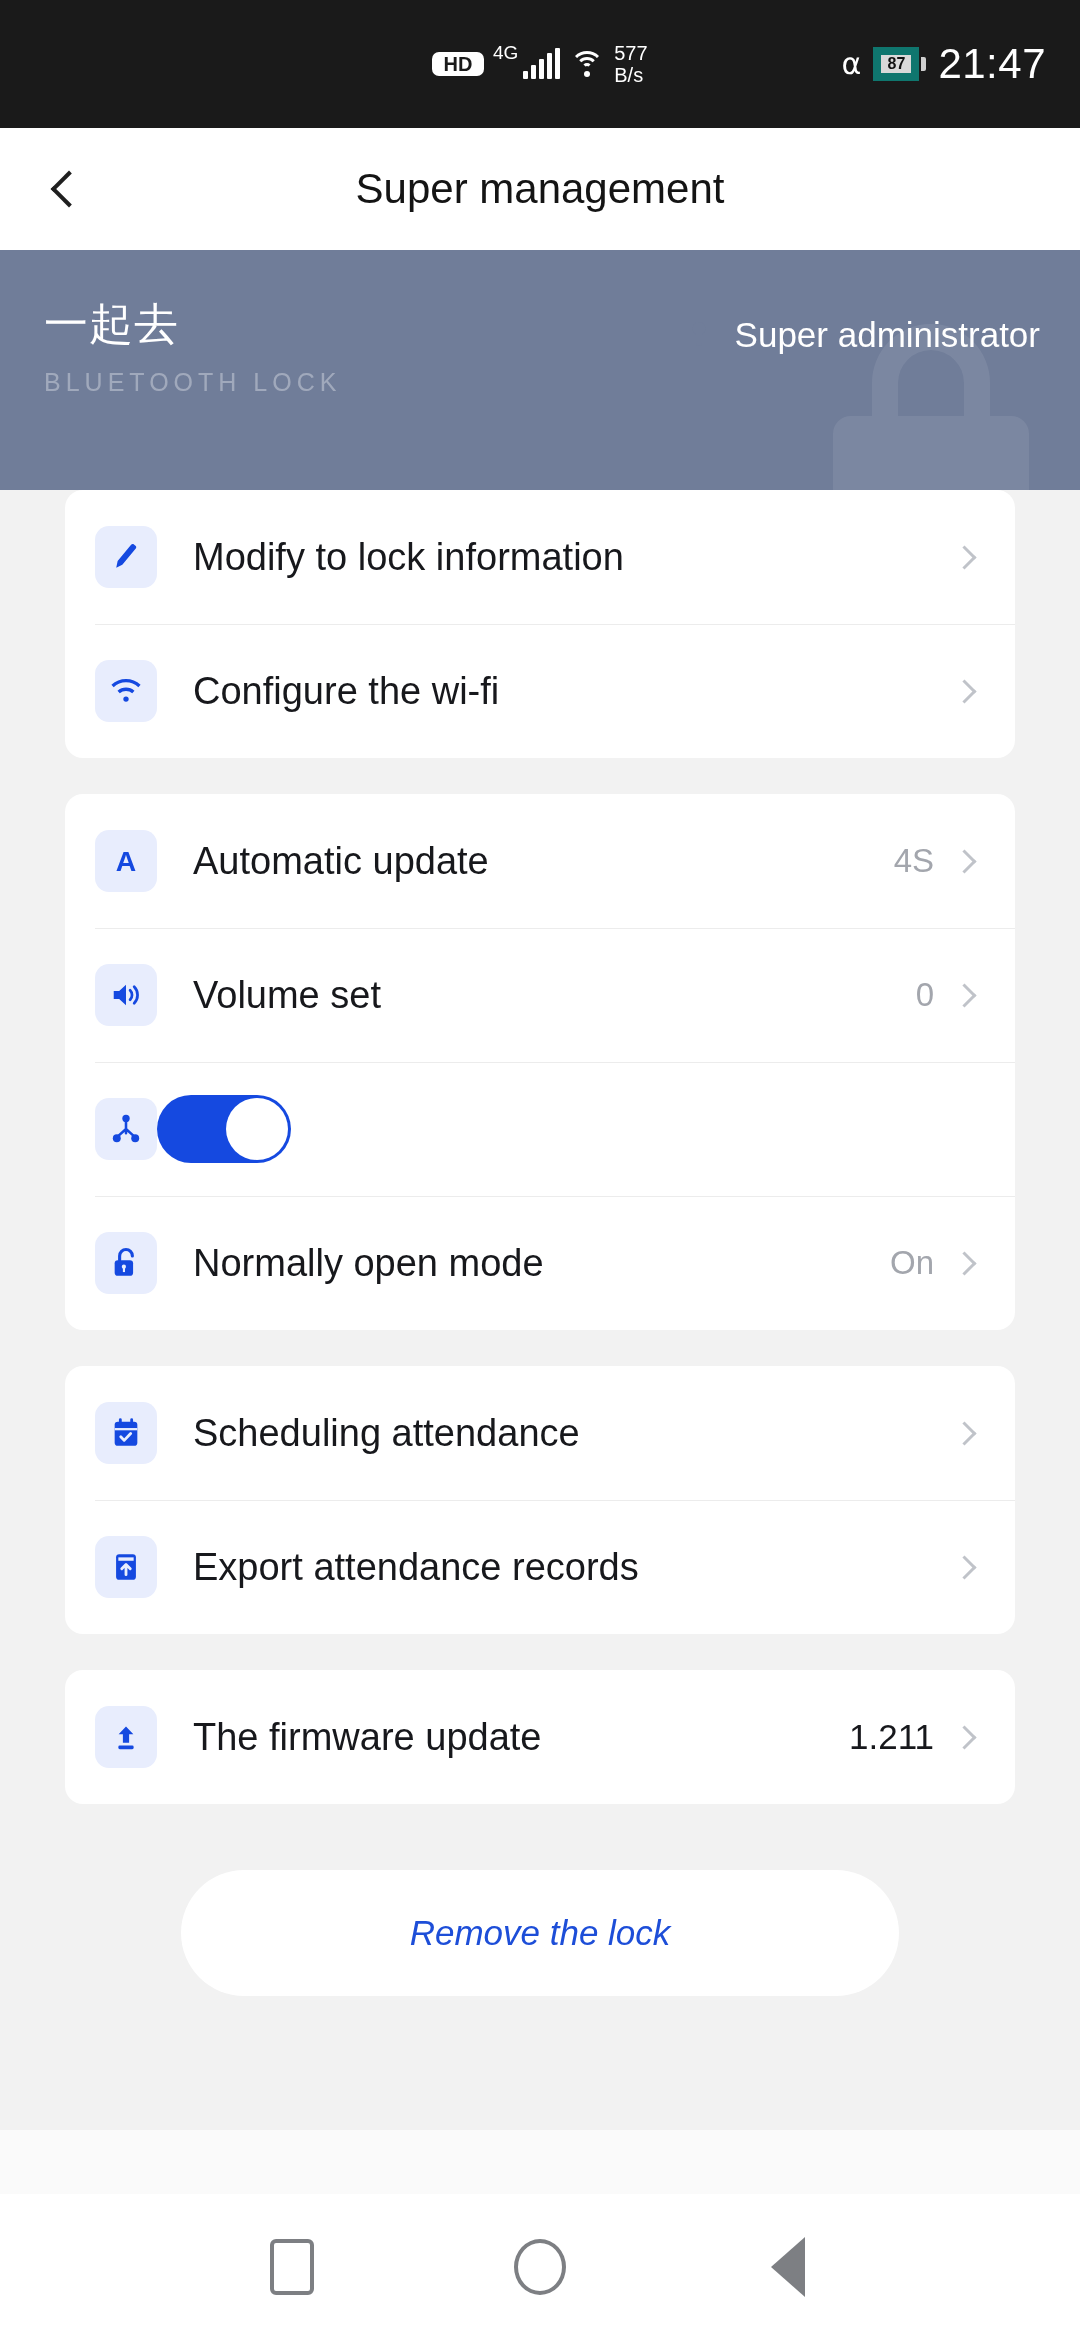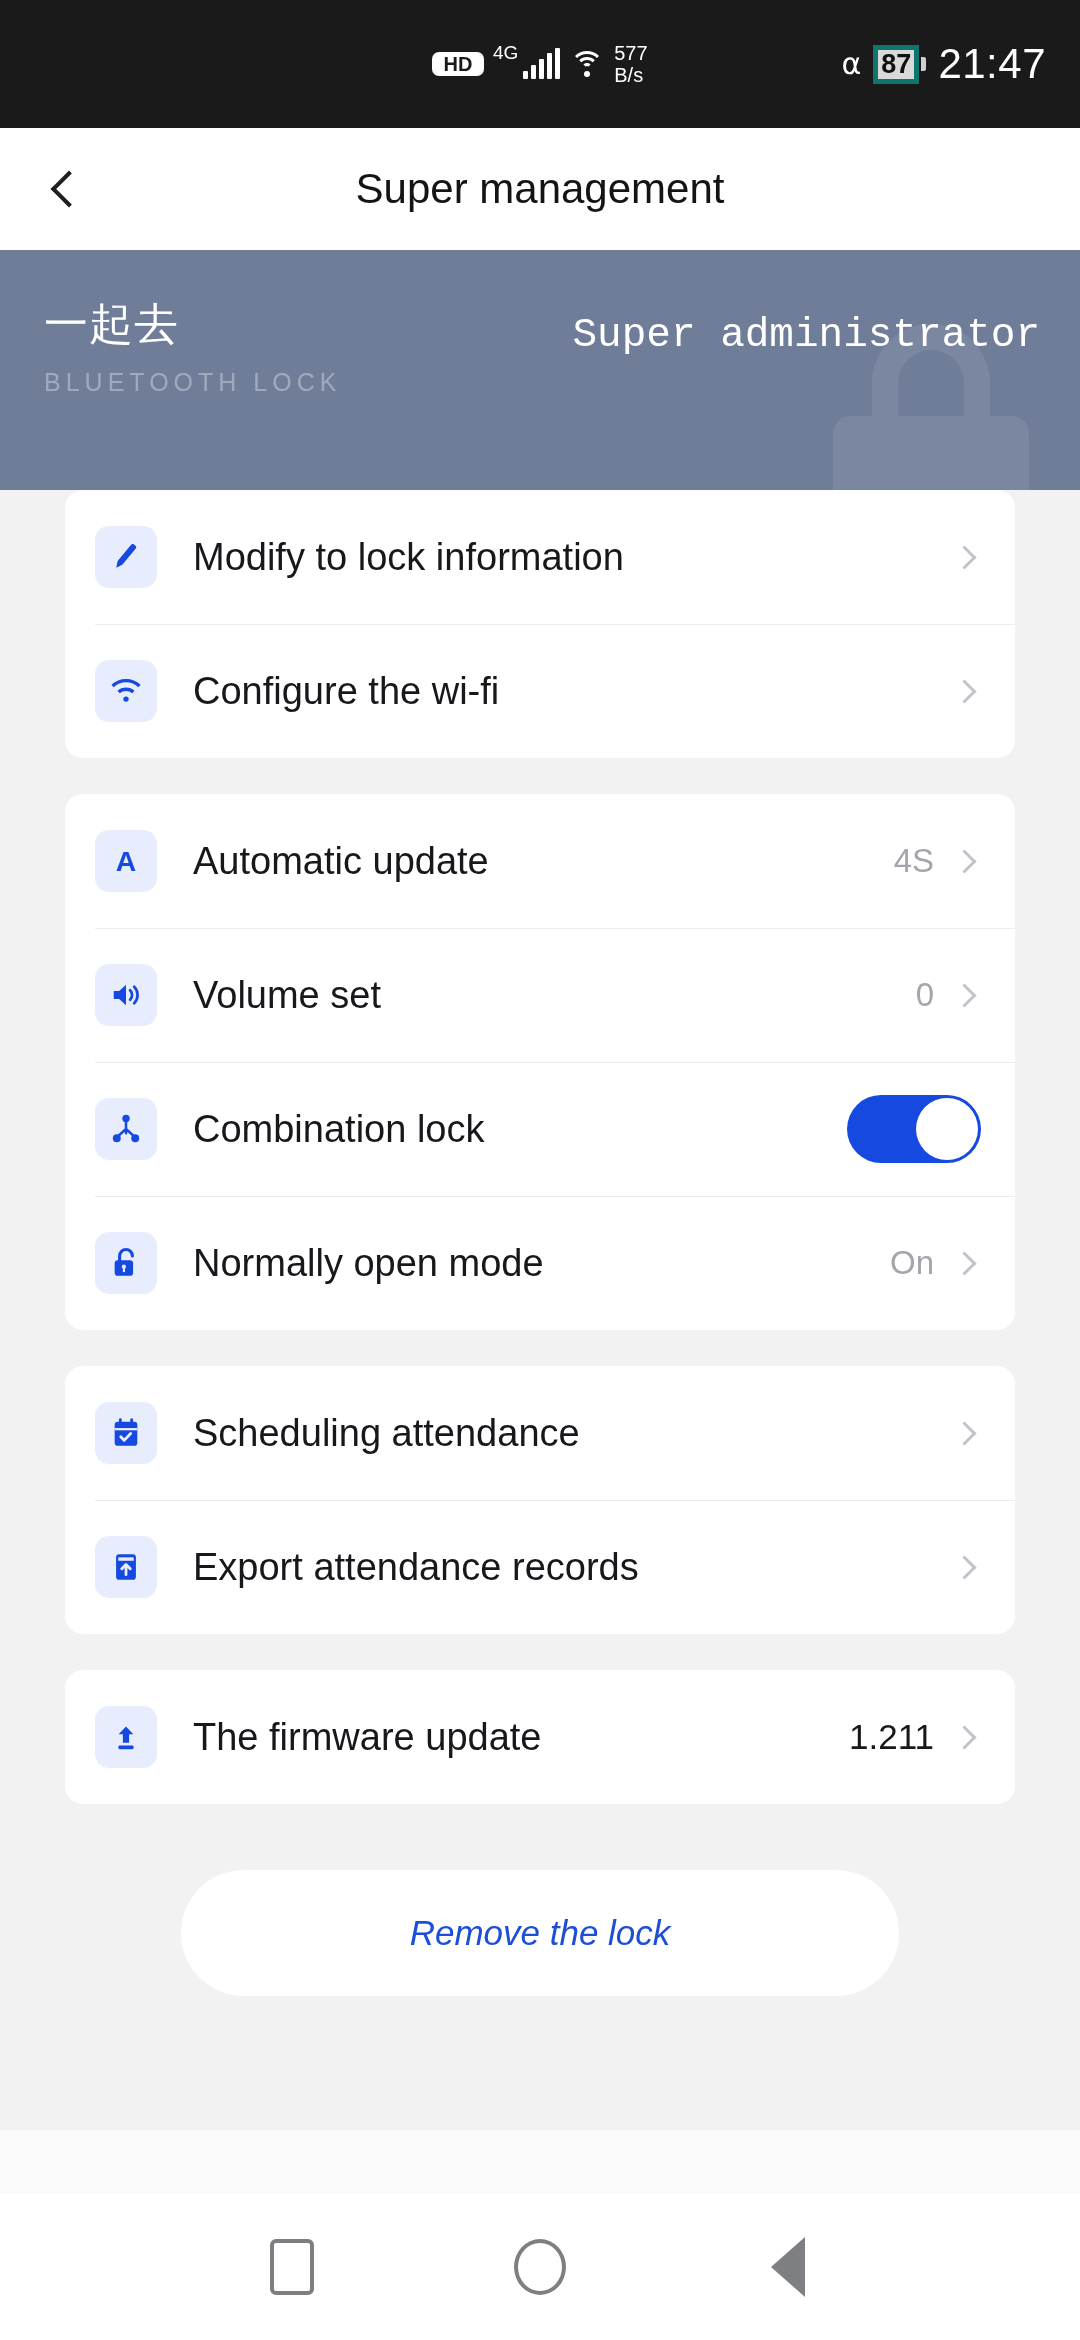--- a/index.html
+++ b/index.html
@@ -44,22 +44,22 @@
   .wifi .dot { width:6px; height:6px; background:#fff; border:0; border-radius:50%; top:22px; }
   .speed { font-size:20px; line-height:22px; text-align:left; }
   .sb-right {
     position:absolute; right:34px; display:flex; align-items:center; gap:12px;
   }
   .bt-icon { font-size:30px; line-height:1; }
   .battery {
     display:flex; align-items:center;
   }
   .batt-body {
-    border:5px solid #0f766e; border-radius:0; padding:1px 3px;
-    font-size:27px; font-weight:700; color:#111; background:#d9d9d9;
+    border:8px solid #0f766e; border-radius:0; padding:1px 3px;
+    font-size:16px; font-weight:700; color:#111; background:#d9d9d9;
     line-height:1; min-width:46px; text-align:center;
   }
   .batt-cap { width:5px; height:14px; background:#cfcfcf; border-radius:0 2px 2px 0; margin-left:2px;}
   .clock { font-size:42px; letter-spacing:.5px; }
 
   
   .titlebar {
     height:122px; background:#fff; display:flex; align-items:center;
     position:relative;
   }
@@ -114,21 +114,21 @@
     clip-path:polygon(50% 0%, 100% 17%, 100% 58%, 50% 100%, 0% 58%, 0% 17%);
   }
   .shield-key .kh {
     position:absolute; left:50%; top:12px; transform:translateX(-50%);
     width:13px; height:13px; border-radius:50%; background:#707d99;
   }
   .shield-key .ks {
     position:absolute; left:50%; top:23px; transform:translateX(-50%);
     width:6px; height:13px; background:#707d99; border-radius:0 0 3px 3px;
   }
-  .admin-text { font-size:41px; color:#fff;font-family:Liberation Mono, monospace; }
+  .admin-text { font-size:35px; color:#fff; }
 
   
   .content {
     position:absolute; top:490px; left:0; right:0; bottom:210px;
     padding:0 65px;
   }
   .card {
     background:#fff; border-radius:18px; margin-bottom:36px; overflow:hidden;
   }
   .row {
@@ -295,21 +295,20 @@
     </div>
     <div class="row">
       <span class="icon-box">
         <svg width="34" height="34" viewBox="0 0 24 24">
           <circle cx="12" cy="4.5" r="2.6" fill="#1549e0"></circle>
           <circle cx="5.5" cy="18.5" r="2.8" fill="#1549e0"></circle>
           <circle cx="18.5" cy="18.5" r="2.8" fill="#1549e0"></circle>
           <path d="M12 6v9M12 12L6.4 17M12 12l5.6 5" stroke="#1549e0" stroke-width="1.8" fill="none" stroke-linecap="round"></path>
         </svg>
       </span>
-      <span class="row-label">Combination lock</span>
       <span class="switch">
           <span class="knob"></span>
         </span>
     </div>
     <div class="row">
       <span class="icon-box">
         <svg width="32" height="34" viewBox="0 0 22 24">
           <path d="M6.5 10V7a4.5 4.5 0 019 0" stroke="#1549e0" stroke-width="2.2" fill="none" stroke-linecap="round"></path>
           <rect x="3" y="10" width="13" height="11" rx="2.2" fill="#1549e0"></rect>
           <circle cx="9.5" cy="14.6" r="1.5" fill="#e8edfd"></circle>

